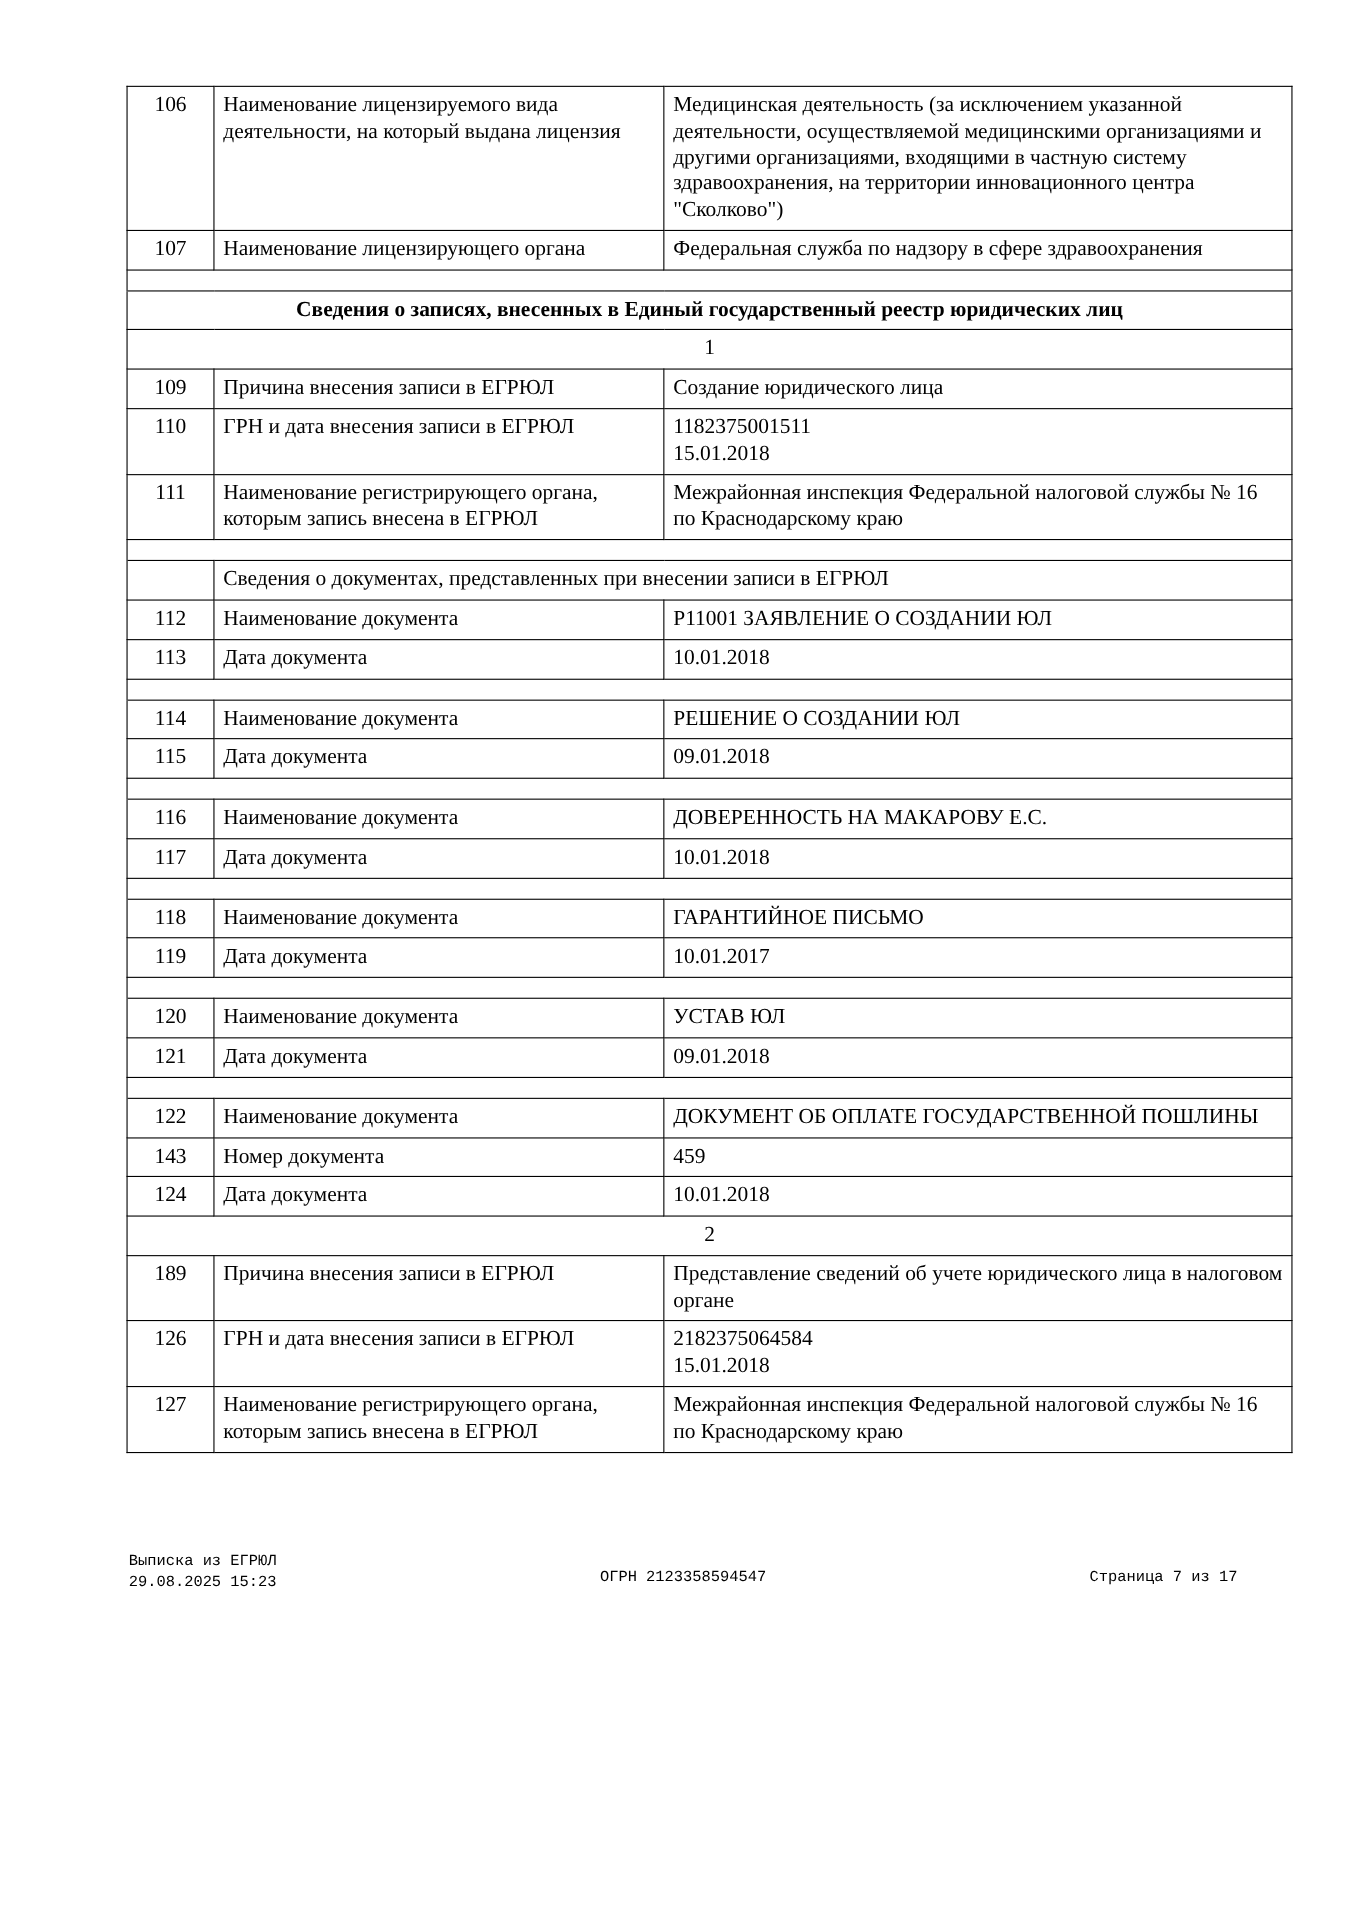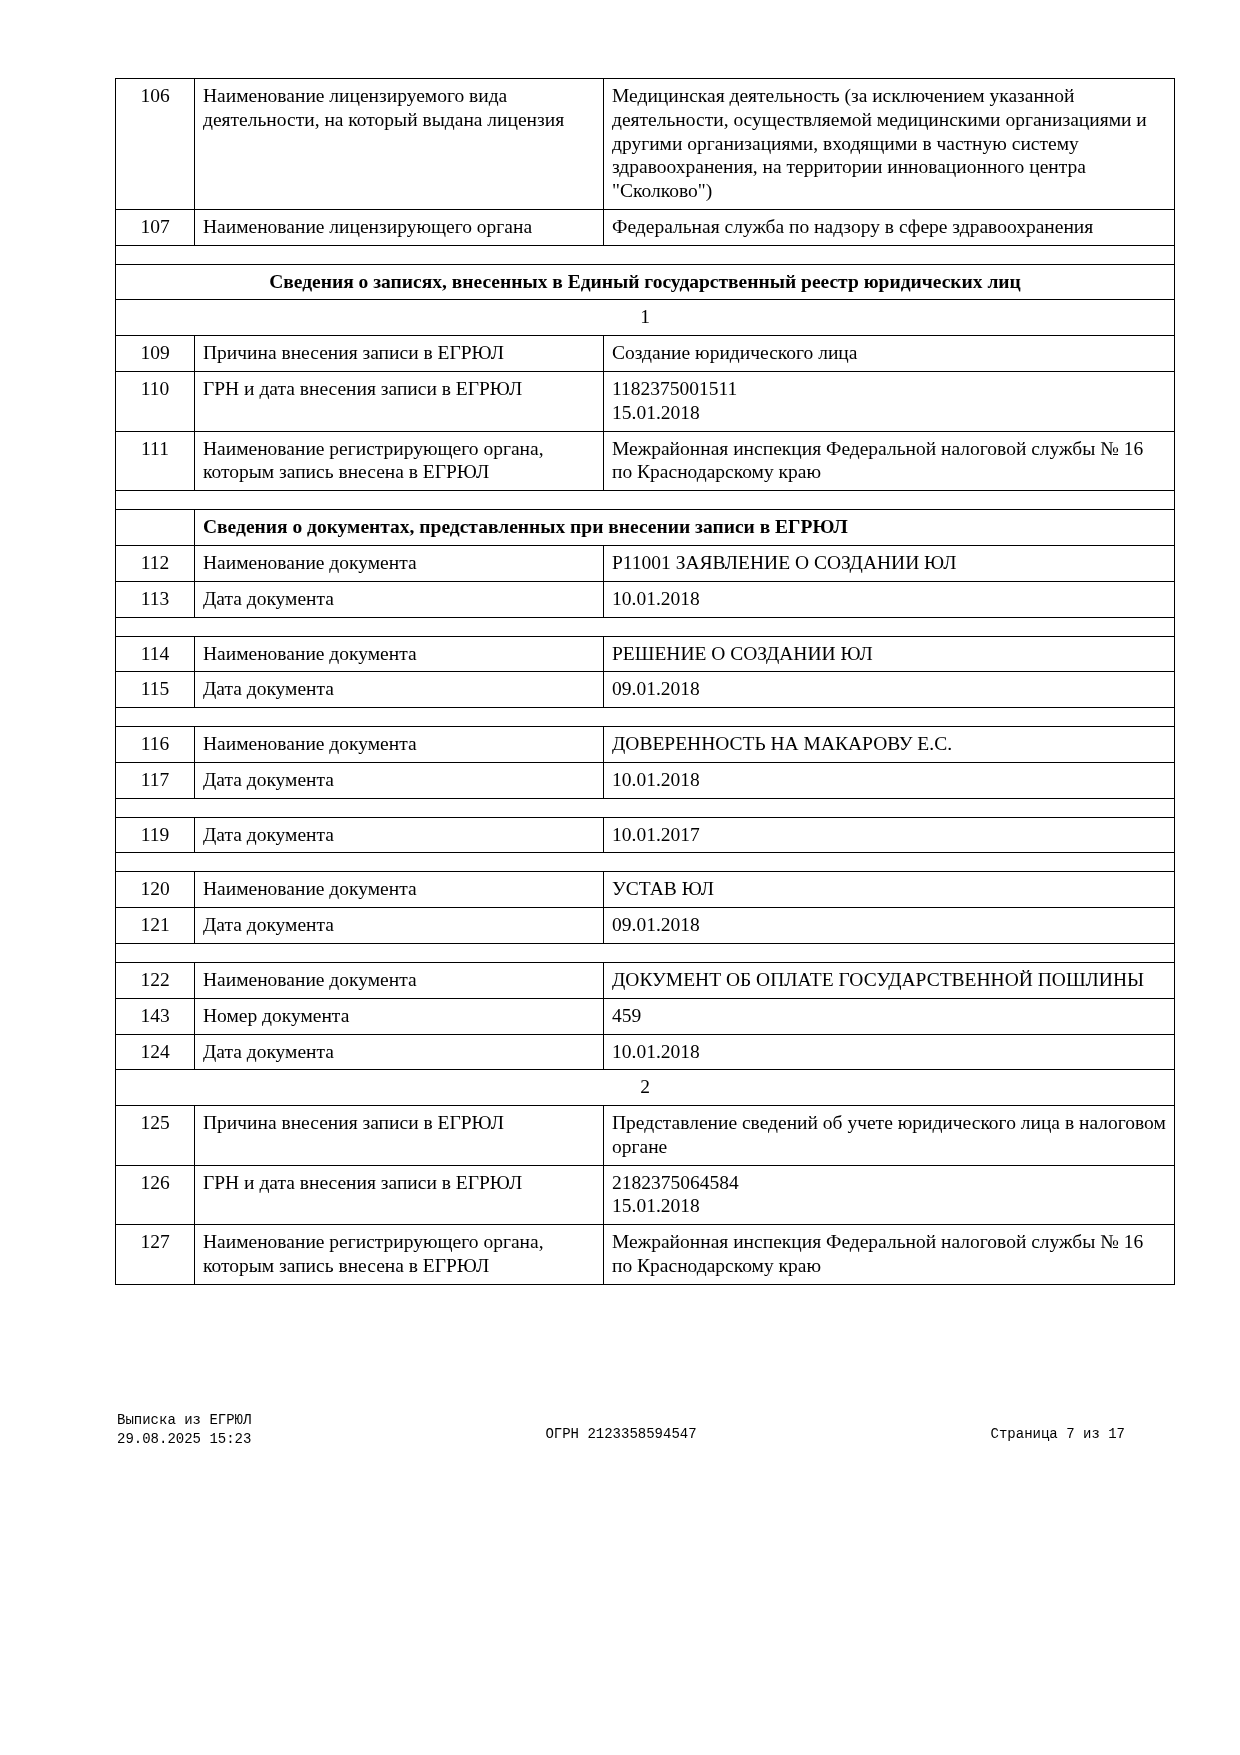--- a/index.html
+++ b/index.html
@@ -75,21 +75,20 @@
   }
   td.subsection {
     font-size: 19.5px;
     padding: 5px 8px 6px 8px;
   }
   td.nb-left {
     border-right: none;
   }
   td.nb-right {
     border-left: none;
-    font-weight: bold;
   }
   .footer {
     position: absolute;
     left: 117px;
     right: 115px;
     bottom: 60px;
     font-size: 14px;
     line-height: 1.35;
     font-family: Liberation Mono, monospace;
   }
@@ -202,20 +201,25 @@
           <td class="num">117</td>
           <td class="label">Дата документа</td>
           <td class="value">10.01.2018</td>
         </tr>
         <tr class="spacer">
           <td class="num sp-left"></td>
           <td class="label sp-mid"></td>
           <td class="value sp-right"></td>
         </tr>
         <tr>
+          <td class="num">118</td>
+          <td class="label">Наименование документа</td>
+          <td class="value">ГАРАНТИЙНОЕ ПИСЬМО</td>
+        </tr>
+        <tr>
           <td class="num">119</td>
           <td class="label">Дата документа</td>
           <td class="value">10.01.2017</td>
         </tr>
         <tr class="spacer">
           <td class="num sp-left"></td>
           <td class="label sp-mid"></td>
           <td class="value sp-right"></td>
         </tr>
         <tr>
@@ -245,21 +249,21 @@
         </tr>
         <tr>
           <td class="num">124</td>
           <td class="label">Дата документа</td>
           <td class="value">10.01.2018</td>
         </tr>
         <tr>
           <td colspan="3" class="group-num">2</td>
         </tr>
         <tr>
-          <td class="num">125</td>
+          <td class="num">189</td>
           <td class="label">Причина внесения записи в ЕГРЮЛ</td>
           <td class="value">Представление сведений об учете юридического лица в налоговом органе</td>
         </tr>
         <tr>
           <td class="num">126</td>
           <td class="label">ГРН и дата внесения записи в ЕГРЮЛ</td>
           <td class="value" style="white-space: pre-line;">2182375064584
 15.01.2018</td>
         </tr>
         <tr>

